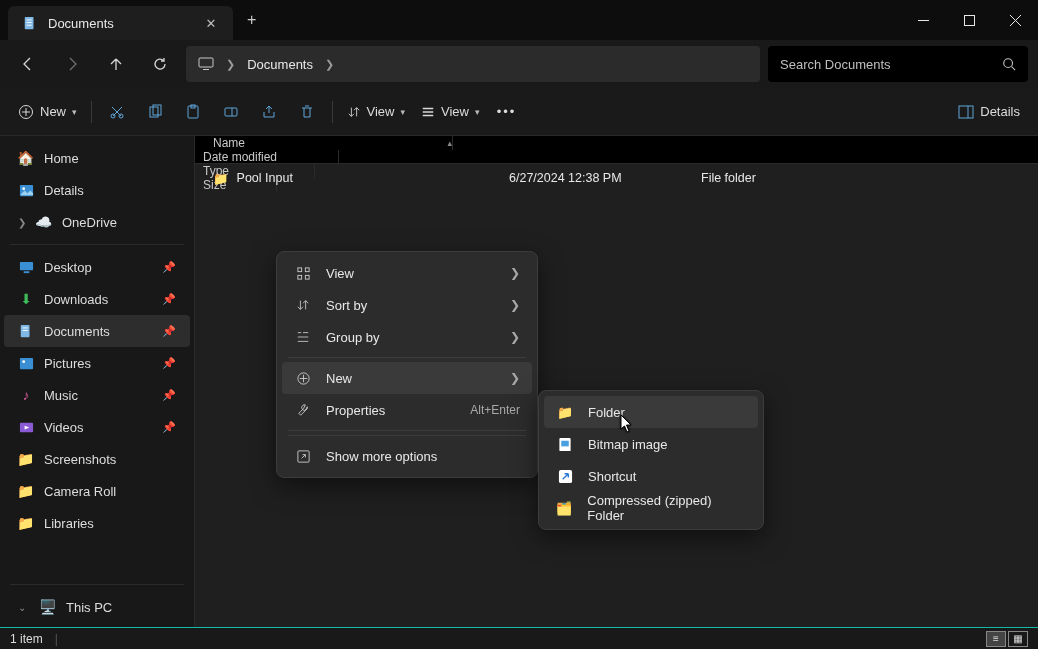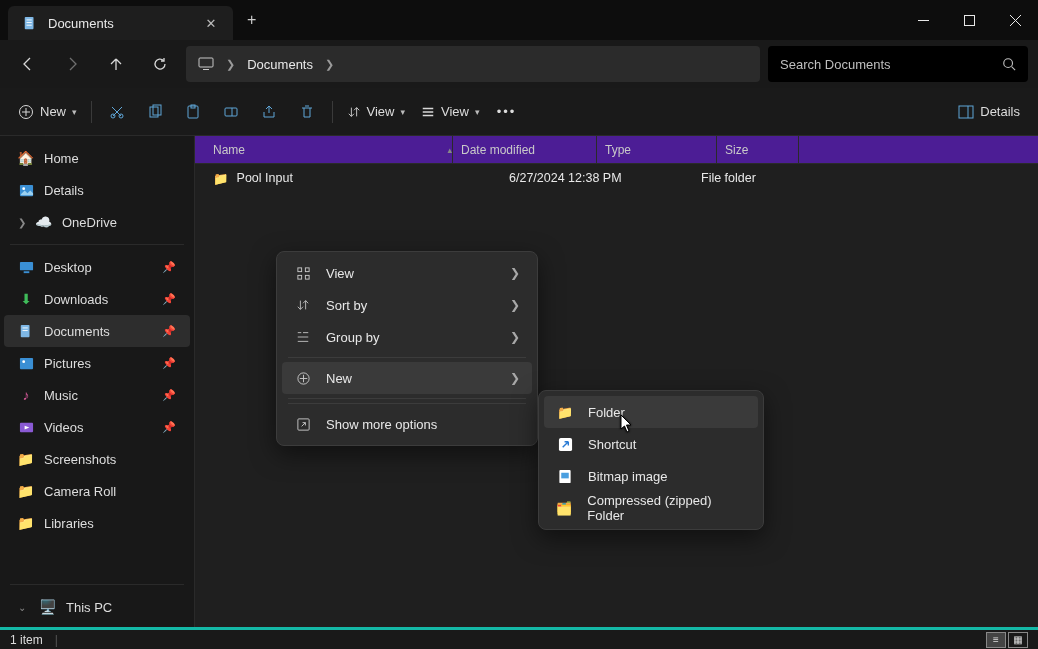--- a/index.html
+++ b/index.html
@@ -31,30 +31,30 @@
 
 .sidebar { width: 195px; background: #181818; border-right: 1px solid #2a2a2a; overflow-y: auto; padding: 6px 0; position: relative; }
 .sb-item { height: 32px; display: flex; align-items: center; padding: 0 14px; gap: 10px; color: #ddd; border-radius: 4px; margin: 0 4px; }
 .sb-item.selected { background: #2d2d2d; }
 .sb-item .pin { margin-left: auto; color: #7a7a7a; font-size: 11px; }
 .sb-sep { height: 1px; background: #2a2a2a; margin: 6px 10px; }
 .sb-icon { width: 16px; height: 16px; display: inline-flex; align-items: center; justify-content: center; font-size: 14px; }
 .sidebar .bottom-item { position: absolute; bottom: 4px; left: 0; right: 0; }
 
 .content { flex: 1; background: #1f1f1f; position: relative; }
-.columns { display: flex; height: 28px; border-bottom: 1px solid #2a2a2a; background: #4c1d95; color: #c9c9c9; font-size: 12px; }
+.columns { display: flex; height: 28px; border-bottom: 1px solid #2a2a2a; background: #000000; color: #c9c9c9; font-size: 12px; flex-direction: column; }
 .col-name { width: 258px; padding-left: 18px; display: flex; align-items: center; border-right: 1px solid #2a2a2a; gap: 8px; }
 .col-date { width: 144px; padding-left: 8px; display: flex; align-items: center; border-right: 1px solid #2a2a2a; }
 .col-type { width: 120px; padding-left: 8px; display: flex; align-items: center; border-right: 1px solid #2a2a2a; }
 .col-size { width: 82px; padding-left: 8px; display: flex; align-items: center; border-right: 1px solid #2a2a2a; }
 .row { display: flex; height: 28px; align-items: center; color: #e8e8e8; font-size: 12.5px; }
 .row .col-name { border: none; gap: 8px; }
 .row .col-date, .row .col-type, .row .col-size { border: none; margin-left: 48px; }
 
-.statusbar { height: 22px; background: #191919; display: flex; align-items: center; padding: 0 10px; color: #ddd; font-size: 12px; border-top: 3px solid #14b8a6; }
+.statusbar { height: 22px; background: #191919; display: flex; align-items: center; padding: 0 10px; color: #ddd; font-size: 12px; border-top: 1px solid #14b8a6; }
 .statusbar .right { margin-left: auto; display: flex; gap: 2px; }
 .view-toggle { width: 20px; height: 16px; border: 1px solid #888; display: inline-flex; align-items: center; justify-content: center; font-size: 10px; }
 
 
 .ctx-menu { position: absolute; background: #2c2c2c; border: 1px solid #3c3c3c; border-radius: 8px; box-shadow: 0 8px 24px rgba(0,0,0,.5); padding: 5px; }
 .ctx-item { height: 32px; display: flex; align-items: center; padding: 0 12px; gap: 14px; border-radius: 4px; color: #e8e8e8; font-size: 13px; }
 .ctx-item.hover { background: #3a3a3a; }
 .ctx-item .right { margin-left: auto; color: #a8a8a8; font-size: 12px; }
 .ctx-icon { width: 18px; display: inline-flex; justify-content: center; color: #c8c8c8; }
 .ctx-sep { height: 1px; background: #3c3c3c; margin: 4px 6px; }
@@ -395,55 +395,64 @@
   <div class="ctx-item hover">
       <span class="ctx-icon">
         <svg width="15" height="15" viewBox="0 0 16 16">
           <circle cx="8" cy="8" r="6" fill="none" stroke="#c8c8c8"></circle>
           <path d="M8 4 V12 M4 8 H12" stroke="#c8c8c8"></path>
         </svg>
       </span>
       <span>New</span>
       <span class="right">❯</span>
     </div>
+  <div class="ctx-item">
+      <span class="ctx-icon">
+        <svg width="15" height="15" viewBox="0 0 16 16">
+          <path d="M12 4 A3 3 0 1 1 10 2 L8 6 L3 11 L5 13 L10 8 Z" fill="none" stroke="#c8c8c8"></path>
+        </svg>
+      </span>
+      <span>Properties</span>
+      <span class="right">Alt+Enter</span>
+    </div>
   <div class="ctx-sep"></div>
   <div class="ctx-sep"></div>
   <div class="ctx-item">
       <span class="ctx-icon">
         <svg width="15" height="15" viewBox="0 0 16 16">
           <rect x="2" y="2" width="12" height="12" rx="1" fill="none" stroke="#c8c8c8"></rect>
           <path d="M6 10 L10 6 M10 6 H7 M10 6 V9" stroke="#c8c8c8"></path>
         </svg>
       </span>
       <span>Show more options</span>
     </div>
 </div>
 
 <div class="ctx-menu menu2">
   <div class="ctx-item hover">
       <span class="ctx-icon folder-icon">📁</span>
       <span>Folder</span>
     </div>
   <div class="ctx-item">
       <span class="ctx-icon">
+        <svg width="14" height="15" viewBox="0 0 14 16">
+          <rect x="1" y="1" width="12" height="14" rx="1" fill="#fff"></rect>
+          <rect x="3" y="4" width="8" height="6" fill="#4a9fe0"></rect>
+        </svg>
+      </span>
+      <span>Bitmap image</span>
+    </div>
+  <div class="ctx-item">
+      <span class="ctx-icon">
         <svg width="15" height="15" viewBox="0 0 16 16">
           <rect x="1" y="1" width="14" height="14" rx="2" fill="#fff"></rect>
           <path d="M5 11 L11 5 M11 5 H7 M11 5 V9" stroke="#2a7bd4" stroke-width="1.5" fill="none"></path>
         </svg>
       </span>
       <span>Shortcut</span>
-    </div>
-  <div class="ctx-item">
-      <span class="ctx-icon">
-        <svg width="14" height="15" viewBox="0 0 14 16">
-          <rect x="1" y="1" width="12" height="14" rx="1" fill="#fff"></rect>
-          <rect x="3" y="4" width="8" height="6" fill="#4a9fe0"></rect>
-        </svg>
-      </span>
-      <span>Bitmap image</span>
     </div>
   <div class="ctx-item">
       <span class="ctx-icon folder-icon">🗂️</span>
       <span>Compressed (zipped) Folder</span>
     </div>
 </div>
 
 <div class="cursor">
   <svg width="14" height="20" viewBox="0 0 14 20">
       <path d="M1 1 L1 15 L4.5 12 L7 18 L9 17 L6.5 11 L11 11 Z" fill="#fff" stroke="#000" stroke-width="1"></path>

